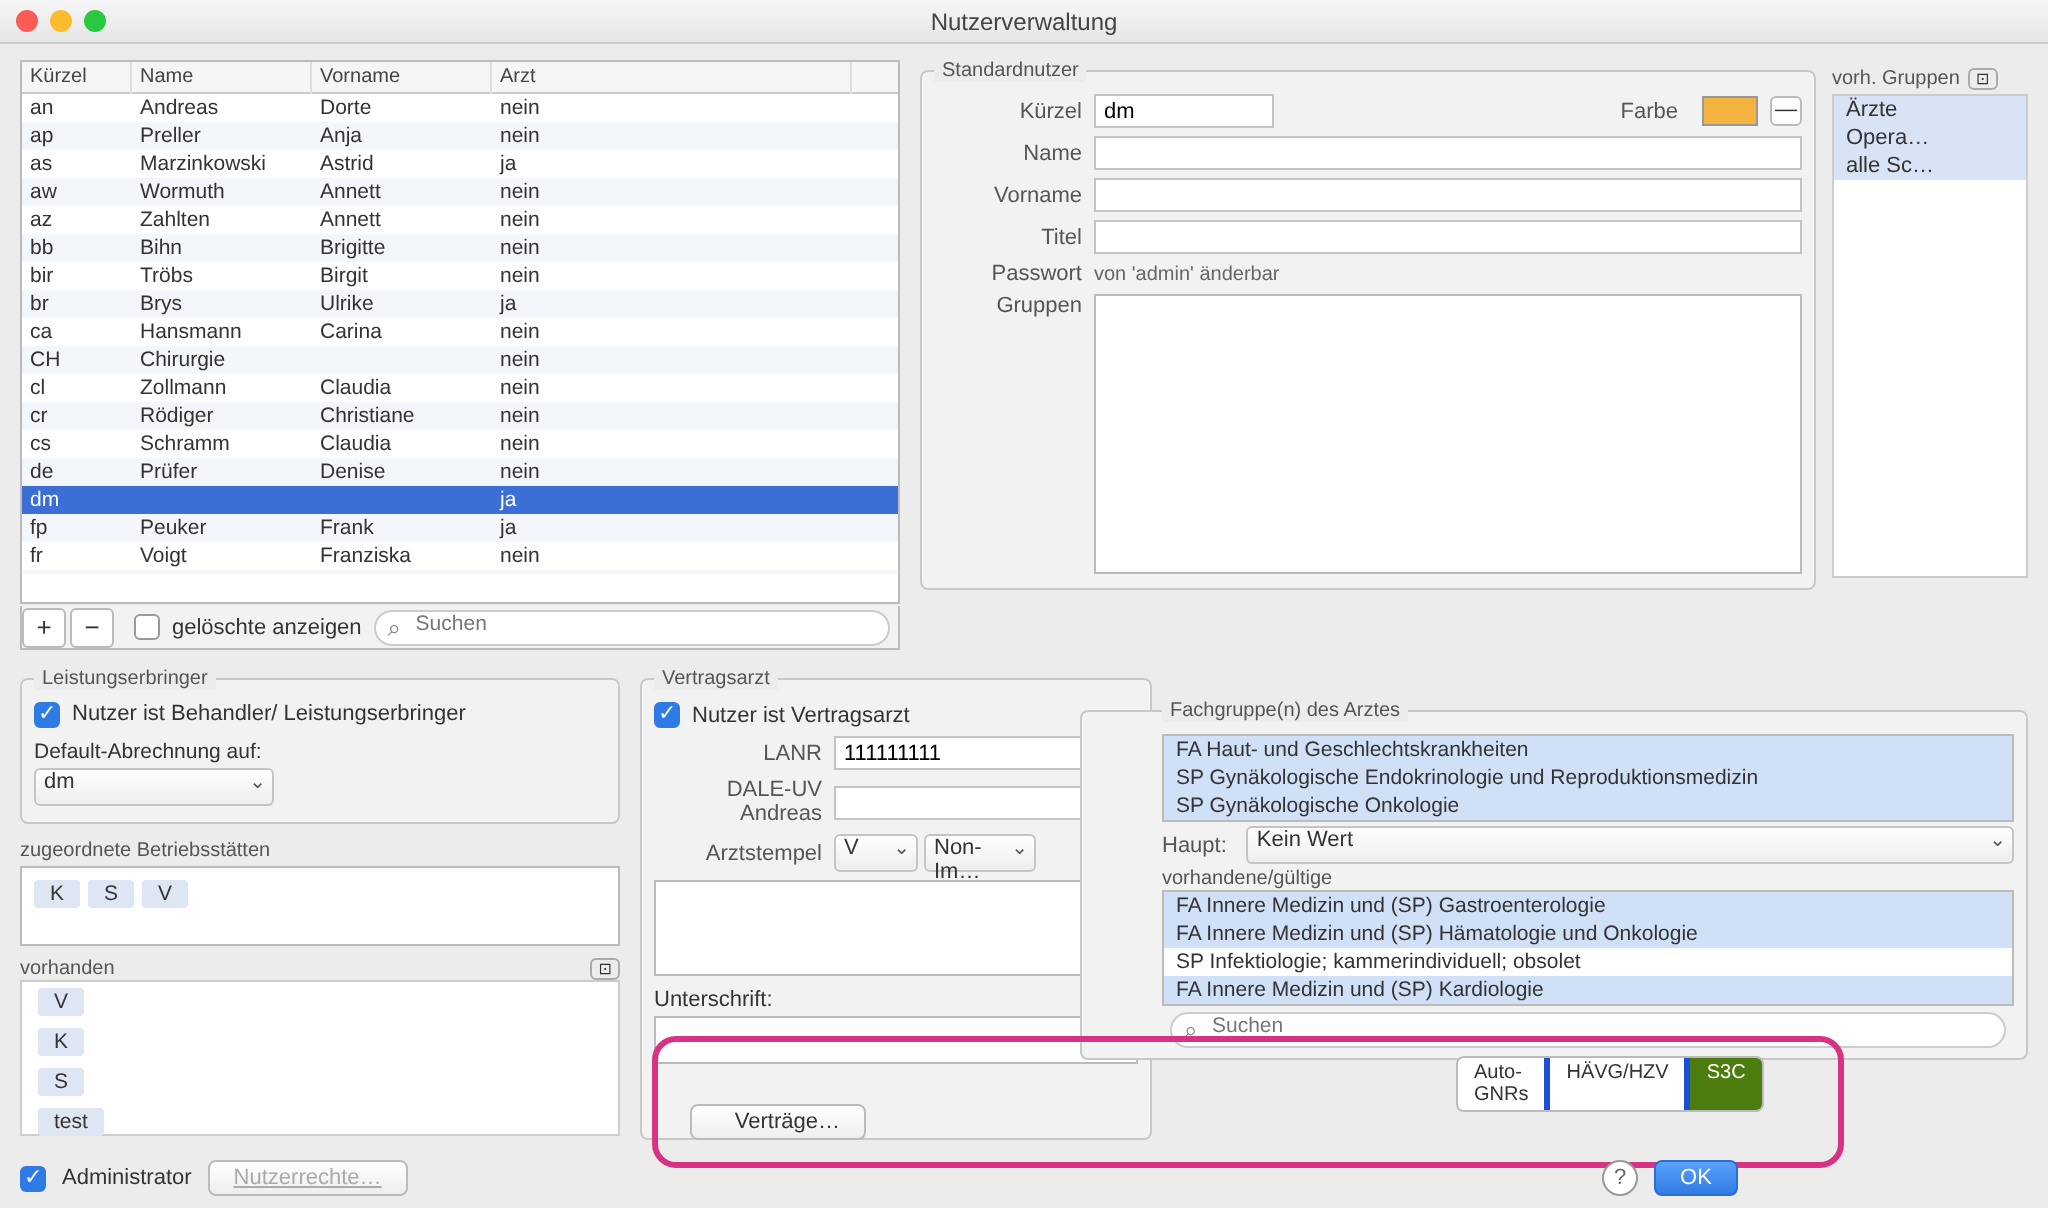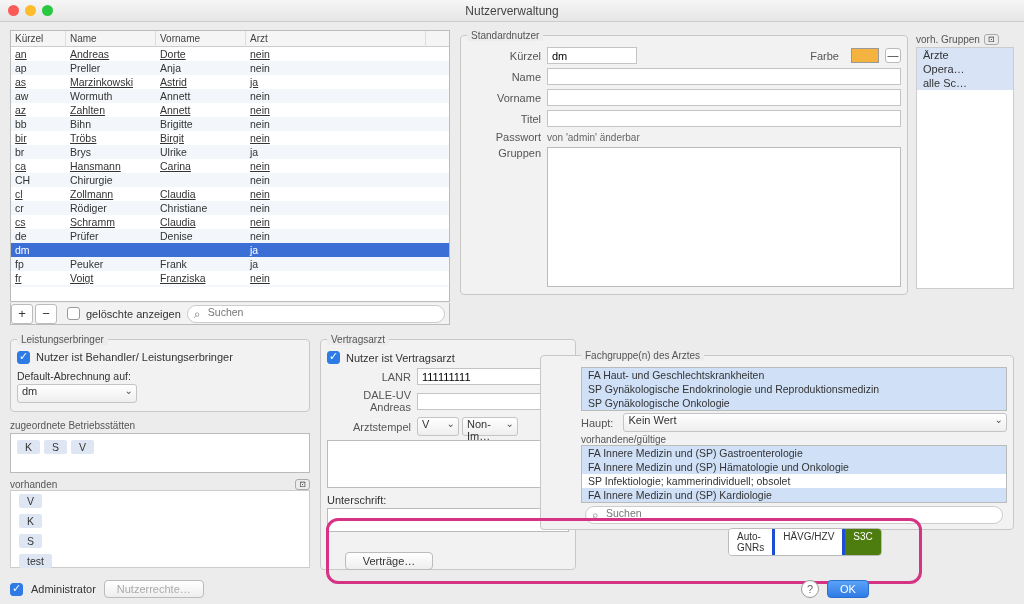--- a/index.html
+++ b/index.html
@@ -14,21 +14,21 @@
   fieldset { border: 1px solid #c8c8c8; border-radius: 4px; padding: 6px; background: #f2f2f2; position: absolute; }
   legend { font-size: 10px; color: #555; padding: 0 4px; background: #ececec; }
   
   .tablewrap { position: absolute; left: 10px; top: 8px; width: 440px; height: 272px; border: 1px solid #bbb; background: #fff; }
   .thead, .trow { display: grid; grid-template-columns: 55px 90px 90px 180px; }
   .thead { background: #f5f5f5; border-bottom: 1px solid #ccc; height: 16px; line-height: 16px; font-size: 10px; color: #444; }
   .thead > div { border-right: 1px solid #ddd; padding: 0 4px; }
   .tbody { overflow-y: scroll; height: 240px; }
   .trow { height: 14px; line-height: 14px; font-size: 10.5px; }
   .trow > div { padding: 0 4px; overflow: hidden; white-space: nowrap; }
-  .trow.odd { background: #fff; text-decoration: underline; }
+  .trow.odd { background: #fff; }
   .trow.even { background: #f3f6fa; }
   .trow.sel { background: #3b6fd6; color: #fff; }
   .tablectrl { position: absolute; left: 10px; top: 281px; width: 440px; height: 22px; display: flex; align-items: center; gap: 2px; background: #f2f2f2; border: 1px solid #bbb; border-top: none; }
   .sqbtn { width: 22px; height: 20px; border: 1px solid #bbb; background: #fff; border-radius: 3px; text-align: center; line-height: 18px; font-size: 13px; }
   .chk { appearance: none; width: 13px; height: 13px; border: 1px solid #999; border-radius: 3px; background: #fff; position: relative; flex-shrink: 0; }
   .chk.checked { background: #2f7be5; border-color: #2f7be5; }
   .chk.checked::after { content: '✓'; color: #fff; position: absolute; left: 1px; top: -2px; font-size: 11px; }
   .searchfield { flex: 1; margin: 0 4px; height: 18px; border: 1px solid #ccc; border-radius: 9px; background: #fff; padding: 0 8px 0 20px; position: relative; }
   .searchfield::before { content: '⌕'; position: absolute; left: 6px; top: 1px; color: #888; font-size: 12px; }
   .searchfield input { border: none; outline: none; width: 100%; font-size: 10.5px; background: transparent; }
@@ -41,21 +41,21 @@
   .tag { display: inline-block; background: #dfe6f3; border-radius: 2px; padding: 1px 8px; margin: 2px; font-size: 10.5px; }
   .listbox { background: #fff; border: 1px solid #bbb; overflow-y: scroll; }
   .listbox .item { padding: 1px 6px; font-size: 10.5px; }
   .listbox .item.hl { background: #cfe0f7; }
   .pillseg { display: inline-flex; border: 1px solid #bbb; border-radius: 4px; overflow: hidden; font-size: 10px; }
   .pillseg > div { padding: 2px 8px; border-right: 3px solid #1d4ed8; background: #fff; }
   .pillseg > div:last-child { border-right: none; }
   .pillseg > div.active { background: #4d7c0f; color: #fff; }
   .btn { border: 1px solid #bbb; background: linear-gradient(#fff,#eee); border-radius: 4px; padding: 2px 12px; font-size: 11px; display: inline-block; }
   .btn.primary { background: linear-gradient(#5aa3f8,#2f7be5); color: #fff; border-color: #2a6fd0; }
-  .btn.disabled { color: #aaa; }
+  .btn.disabled { color: #aaa; text-decoration: underline; }
   .highlight-ring { position: absolute; border: 3px solid #d63384; border-radius: 12px; pointer-events: none; }
   .helpcircle { width: 18px; height: 18px; border: 1px solid #999; border-radius: 50%; text-align: center; line-height: 16px; color: #666; font-size: 11px; background: #fff; }
   .small-list { background:#fff; border:1px solid #ccc; }
   .small-list .row { padding:1px 6px; }
   .small-list .row:hover, .small-list .row.sel { background:#d8e4f5; }
 </style>
 </head>
 <body>
 
 <div class="titlebar">
@@ -306,21 +306,21 @@
       <input placeholder="Suchen" style="">
     </div>
   </fieldset>
 
   <div style="position:absolute; left:728px; top:506px;" class="pillseg" id="pillseg">
       <div>Auto-GNRs</div>
       <div>HÄVG/HZV</div>
       <div class="active">S3C</div>
     </div>
 
-  <div class="btn" style="position:absolute; left:345px; top:530px; width:88px; text-align:center">Verträge…</div>
+  <div class="btn" style="position:absolute; left:345px; top:530px; width:88px; text-align:right">Verträge…</div>
 
   <div style="position:absolute; left:332px; top:500px; width:584px; height:58px; background:#e1e1e1; border:1px solid #c8c8c8; border-radius:4px; z-index:-1"></div>
 
   <div class="highlight-ring" style="left:326px; top:496px; width:596px; height:66px;"></div>
 
   <div style="position:absolute; left:10px; bottom:6px; display:flex; align-items:center; gap:8px">
     <span class="chk checked"></span>
     <span>Administrator</span>
     <span class="btn disabled">Nutzerrechte…</span>
   </div>

